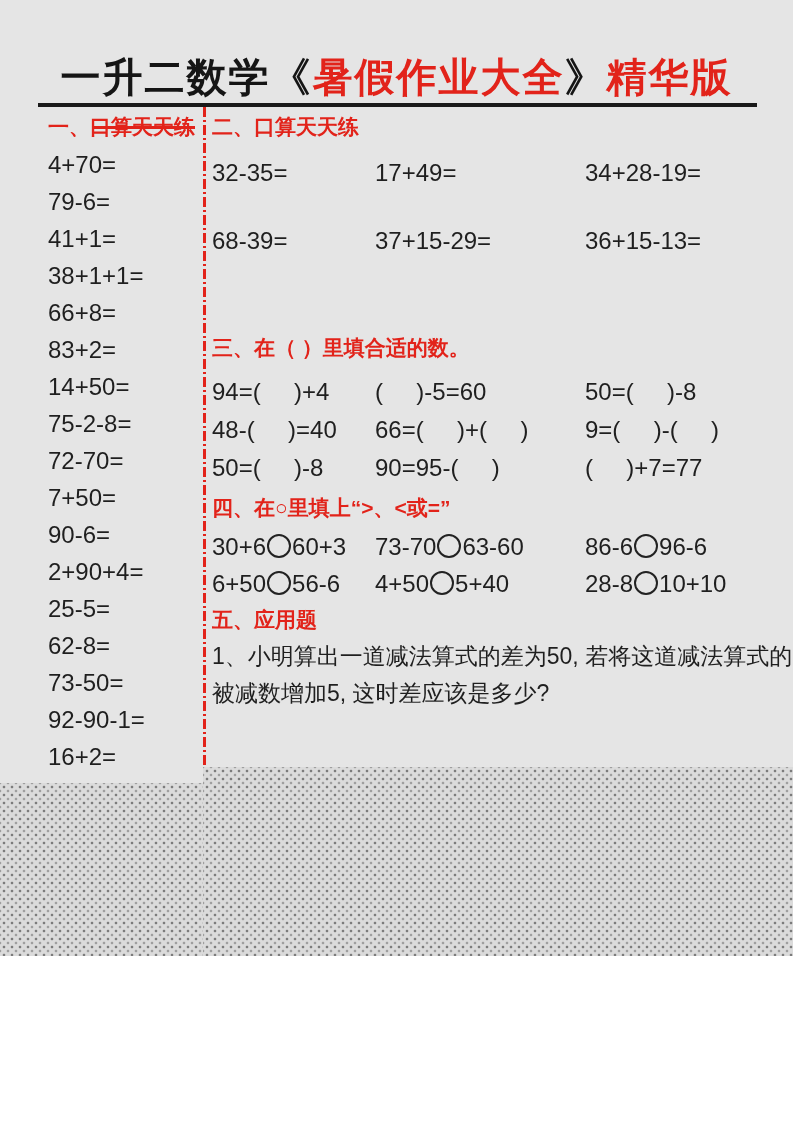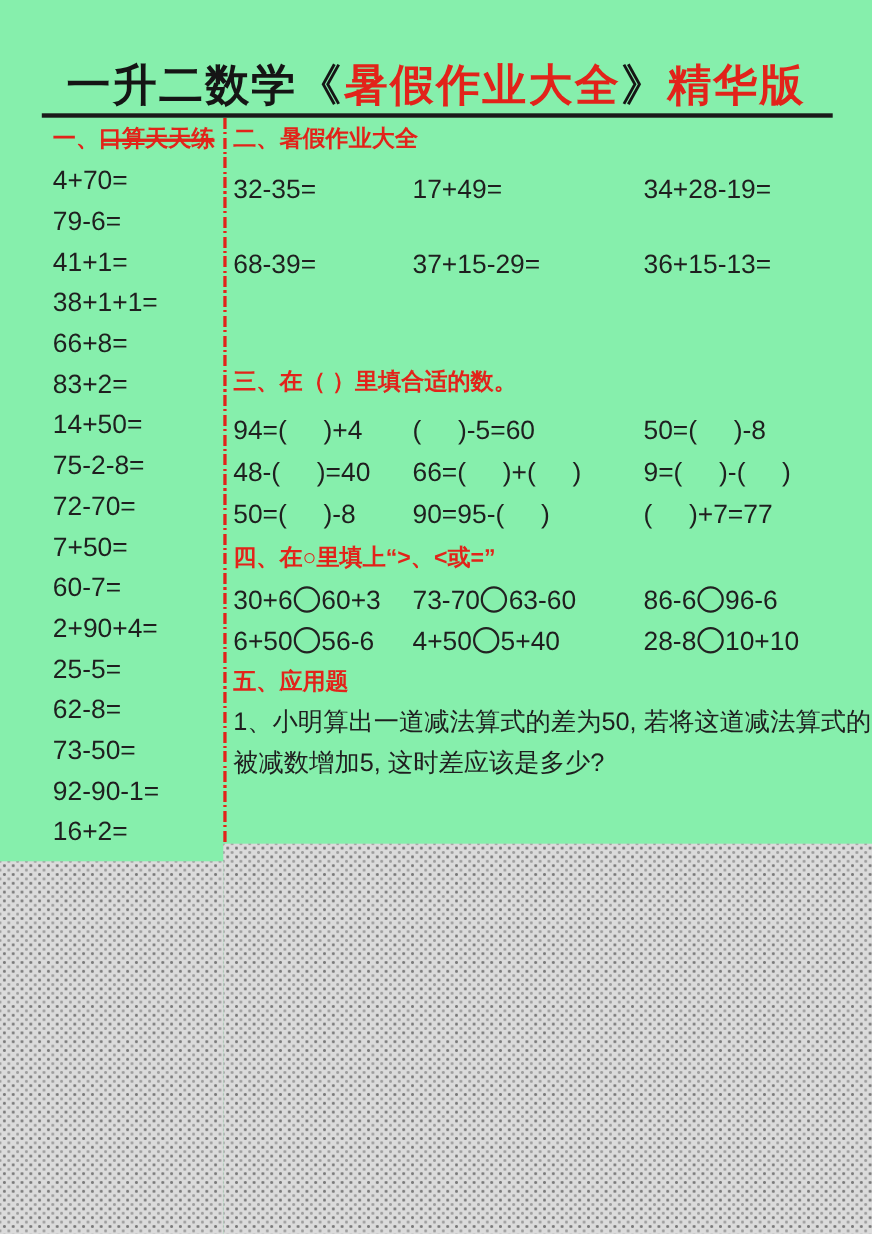--- a/index.html
+++ b/index.html
@@ -1,19 +1,19 @@
 <!DOCTYPE html>
 <html><head>
 <meta charset="utf-8">
 <style>
   html,body{margin:0;padding:0;background:#ffffff;}
   .page{
     position:relative;
-    width:793px;height:1122px;
-    background:#86efac;
+    width:793px;height:956px;
+    background:#e5e5e5;
     overflow:hidden;
     font-family:"Liberation Sans","DejaVu Sans",sans-serif;
     color:#1f1f1f;
   }
   
   .title{
     position:absolute;top:50px;left:0;width:100%;
     text-align:center;
     font-size:40px;font-weight:bold;
     letter-spacing:2px;
@@ -114,33 +114,33 @@
       <div class="oral-item">4+70=</div>
       <div class="oral-item">79-6=</div>
       <div class="oral-item">41+1=</div>
       <div class="oral-item">38+1+1=</div>
       <div class="oral-item">66+8=</div>
       <div class="oral-item">83+2=</div>
       <div class="oral-item">14+50=</div>
       <div class="oral-item">75-2-8=</div>
       <div class="oral-item">72-70=</div>
       <div class="oral-item">7+50=</div>
-      <div class="oral-item">60-7=</div>
+      <div class="oral-item">90-6=</div>
       <div class="oral-item">2+90+4=</div>
       <div class="oral-item">25-5=</div>
       <div class="oral-item">62-8=</div>
       <div class="oral-item">73-50=</div>
       <div class="oral-item">92-90-1=</div>
       <div class="oral-item">16+2=</div>
     </div>
   </div>
 
   <div class="col-right">
 
-    <div class="sec-header">二、暑假作业大全</div>
+    <div class="sec-header">二、口算天天练</div>
     <div class="row3col sec2-row1">
       <span>32-35=</span>
       <span>17+49=</span>
       <span>34+28-19=</span>
     </div>
     <div class="row3col sec2-row2">
       <span>68-39=</span>
       <span>37+15-29=</span>
       <span>36+15-13=</span>
     </div>

